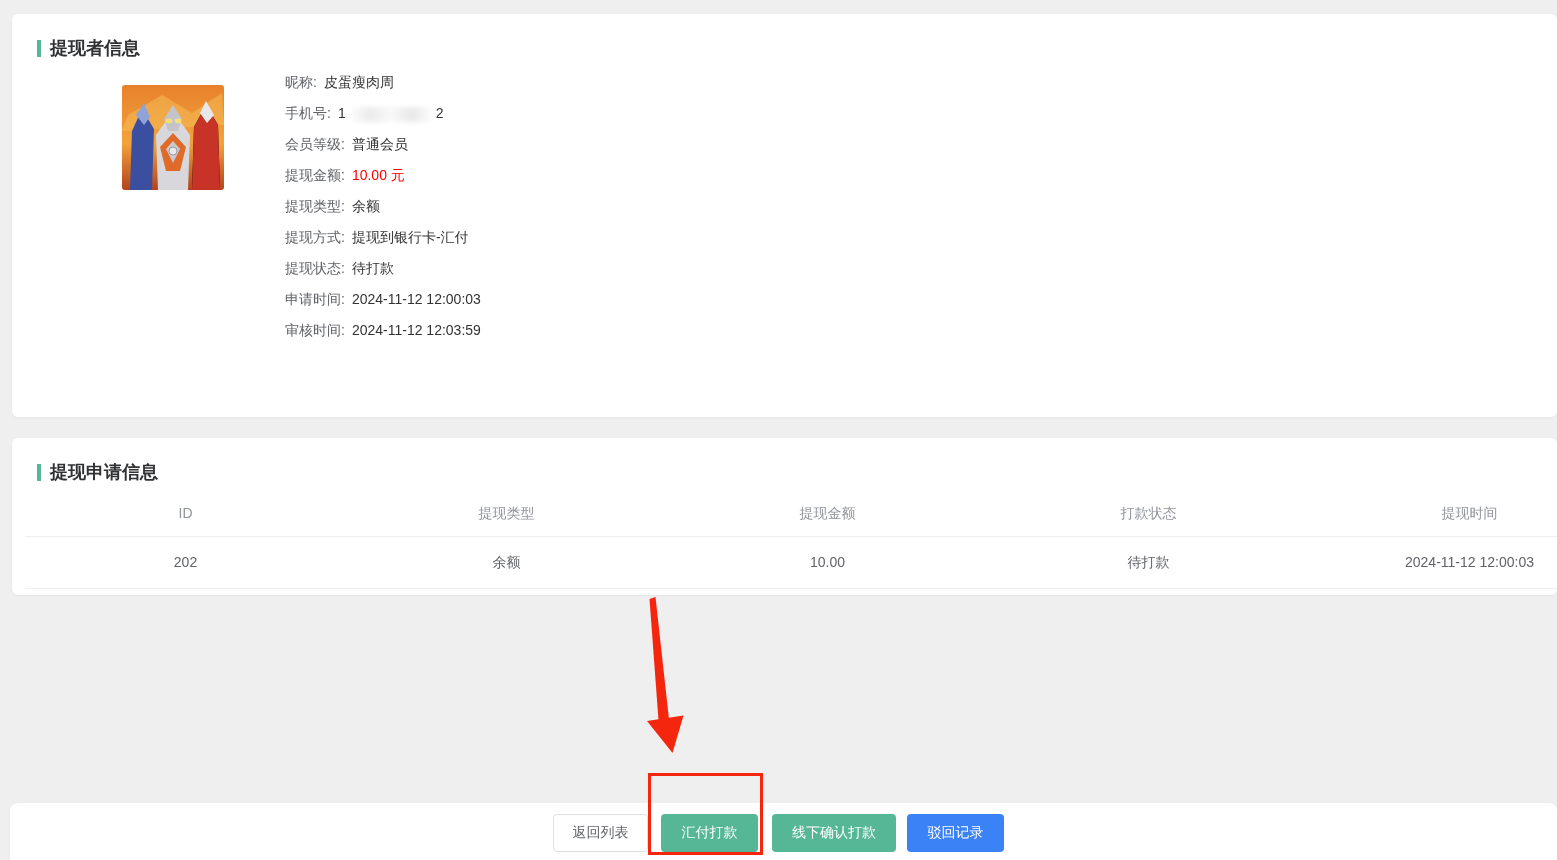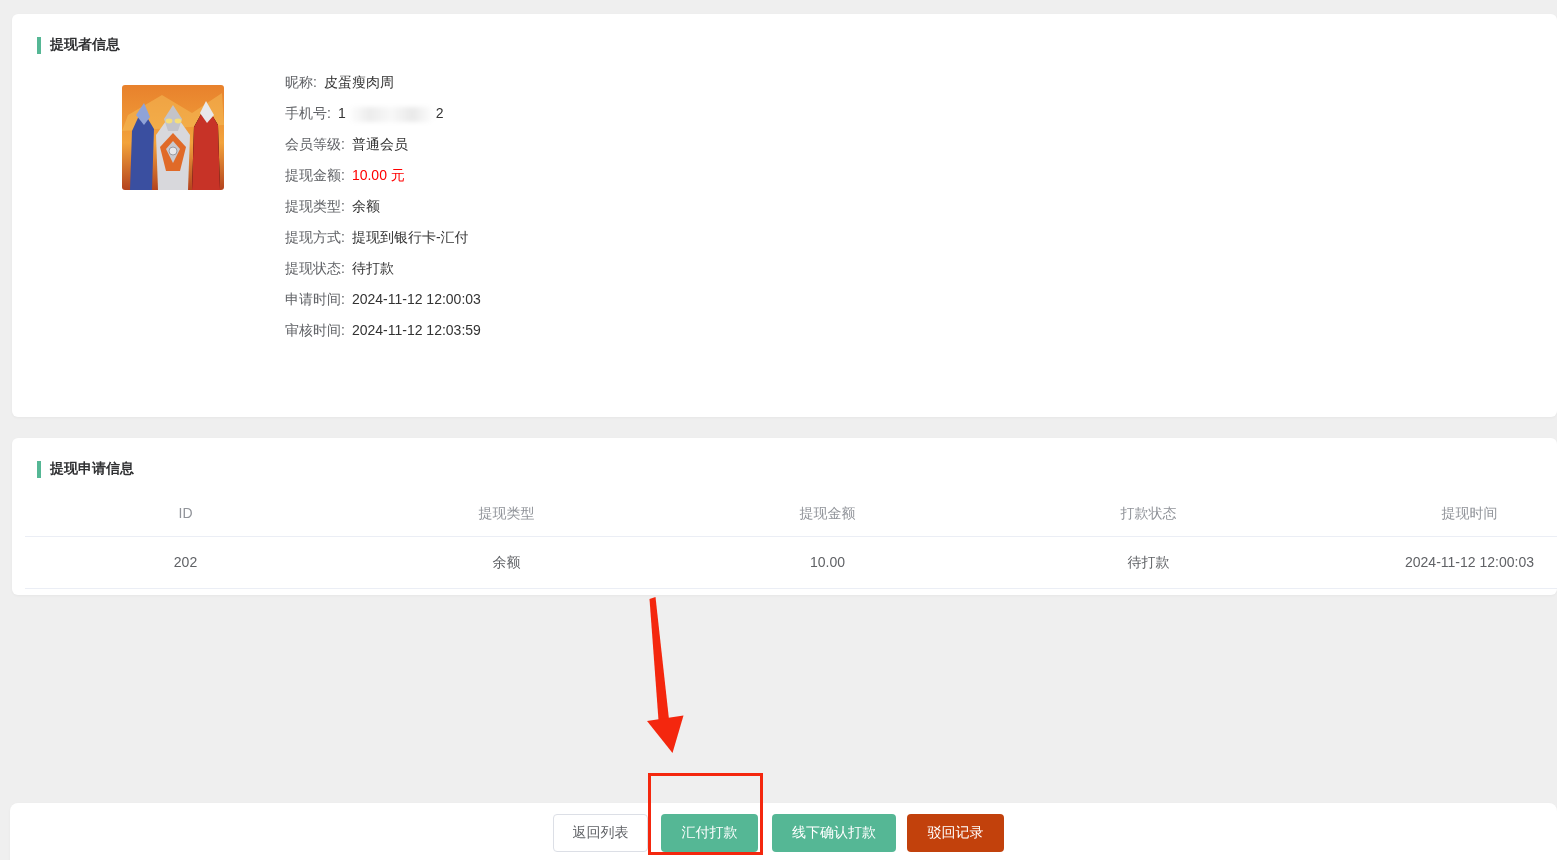--- a/index.html
+++ b/index.html
@@ -23,21 +23,21 @@
   #card-apply      { left:12px; top:438px; right:0; height:157px; }
   #footer-bar      { left:10px; top:803px; right:0; height:57px; border-radius:8px 8px 0 0; }
 
   .section-title {
     position:absolute; left:25px; top:22px;
     display:flex; align-items:center;
   }
   .accent-bar {
     width:4px; height:17px; background:#55b795; margin-right:9px; flex:none;
   }
-  .section-title span.txt { font-weight:bold; font-size:14px; color:#303133; }
+  .section-title span.txt { font-weight:bold; font-size:18px; color:#303133; }
 
   .avatar-box {
     position:absolute; left:110px; top:71px; width:102px; height:105px;
     border-radius:3px; overflow:hidden;
   }
   .info-rows { position:absolute; left:273px; top:53px; }
   .info-row { height:31px; line-height:31px; white-space:nowrap; }
   .lbl { color:#606266; margin-right:7px; }
   .val { color:#333333; }
   .val.red { color:#ff0000; }
@@ -65,21 +65,21 @@
 
   .btn {
     position:absolute; top:11px; height:38px;
     border-radius:4px; font-size:14px;
     display:flex; align-items:center; justify-content:center;
     cursor:pointer; border:none;
     font-family:inherit;
   }
   .btn.plain { background:#ffffff; border:1px solid #dcdfe6; color:#606266; }
   .btn.green { background:#55b795; color:#ffffff; }
-  .btn.red   { background:#c2410c; color:#ffffff; }
+  .btn.red   { background:#3b82f6; color:#ffffff; }
   #btn-back    { left:543px; width:95px; }
   #btn-huifu   { left:651px; width:97px; }
   #btn-offline { left:762px; width:124px; }
   #btn-reject  { left:897px; width:97px; }
 
   #annotation-overlay {
     position:absolute; left:0; top:0; width:1557px; height:860px;
     pointer-events:none; z-index:50;
   }
 </style>

